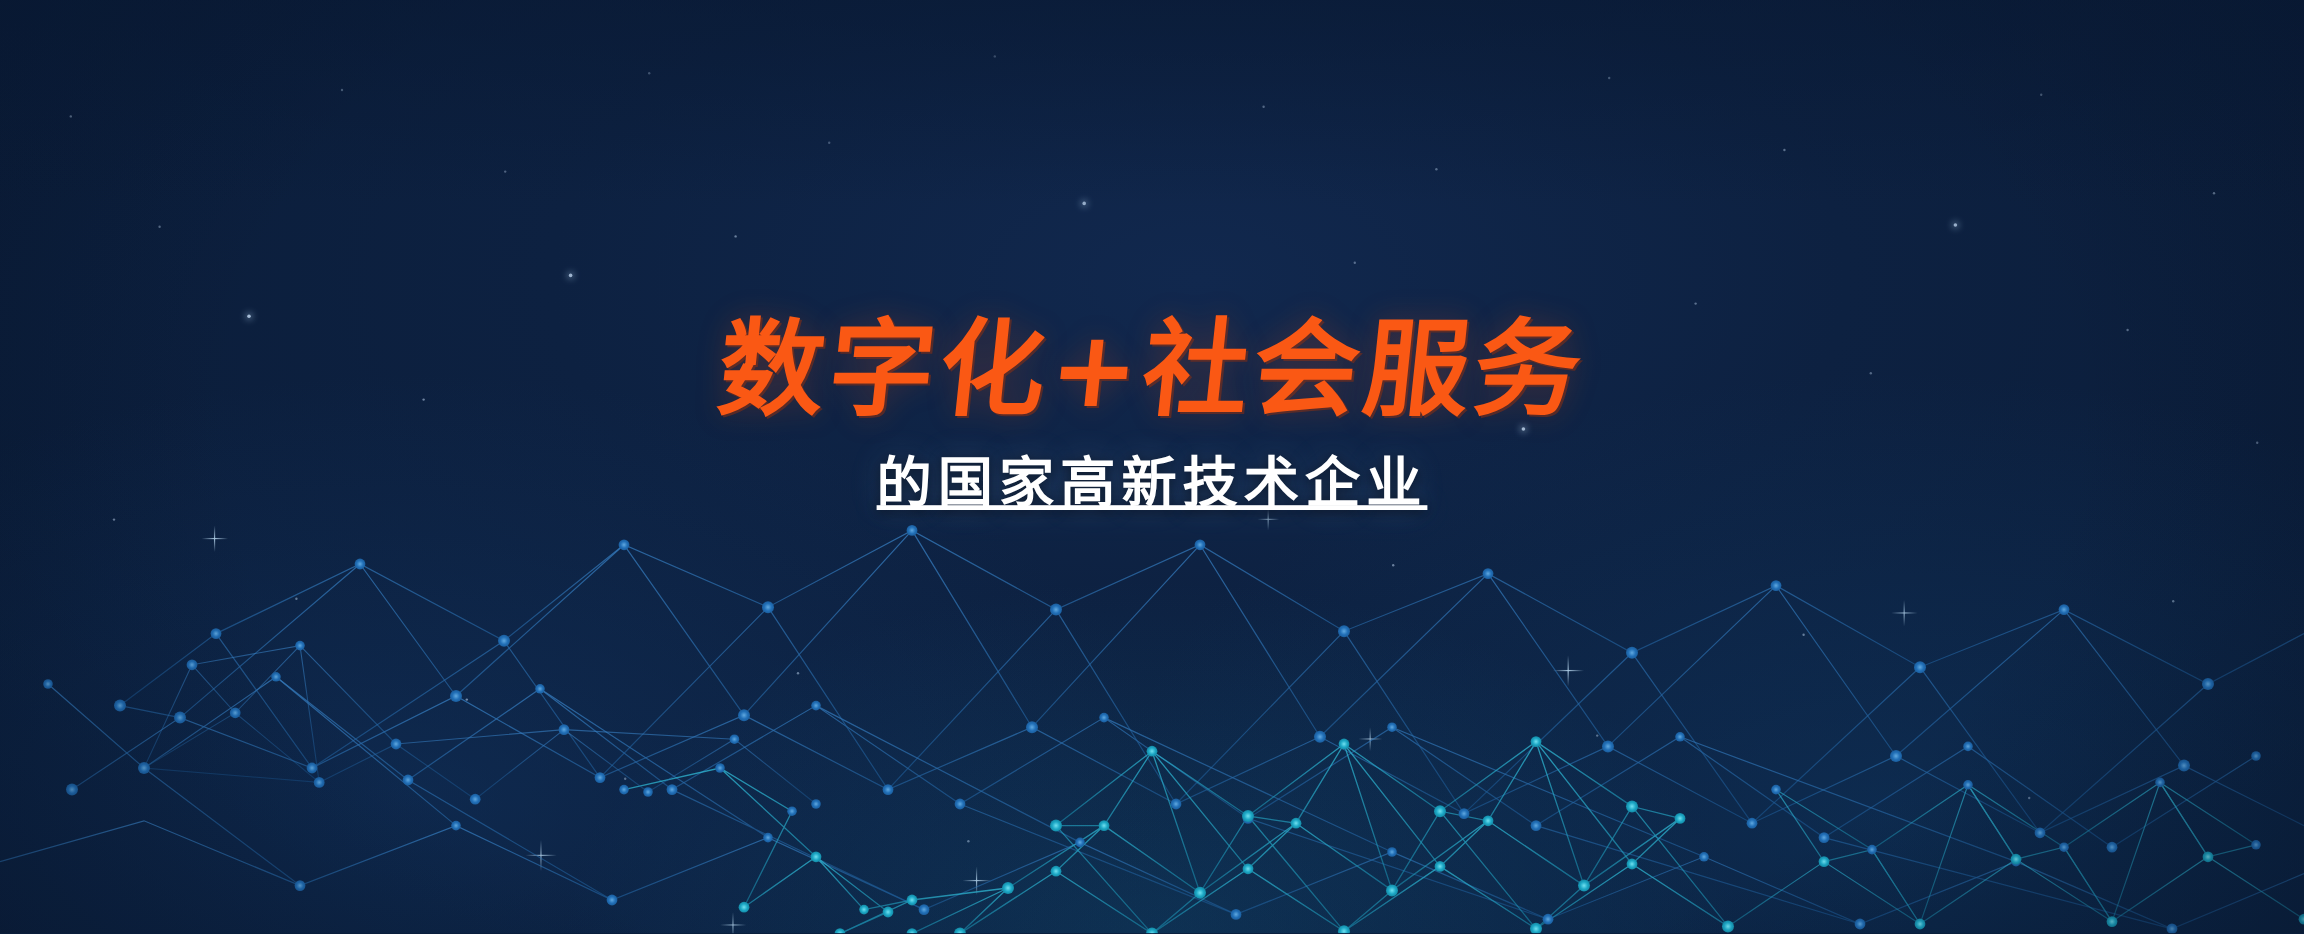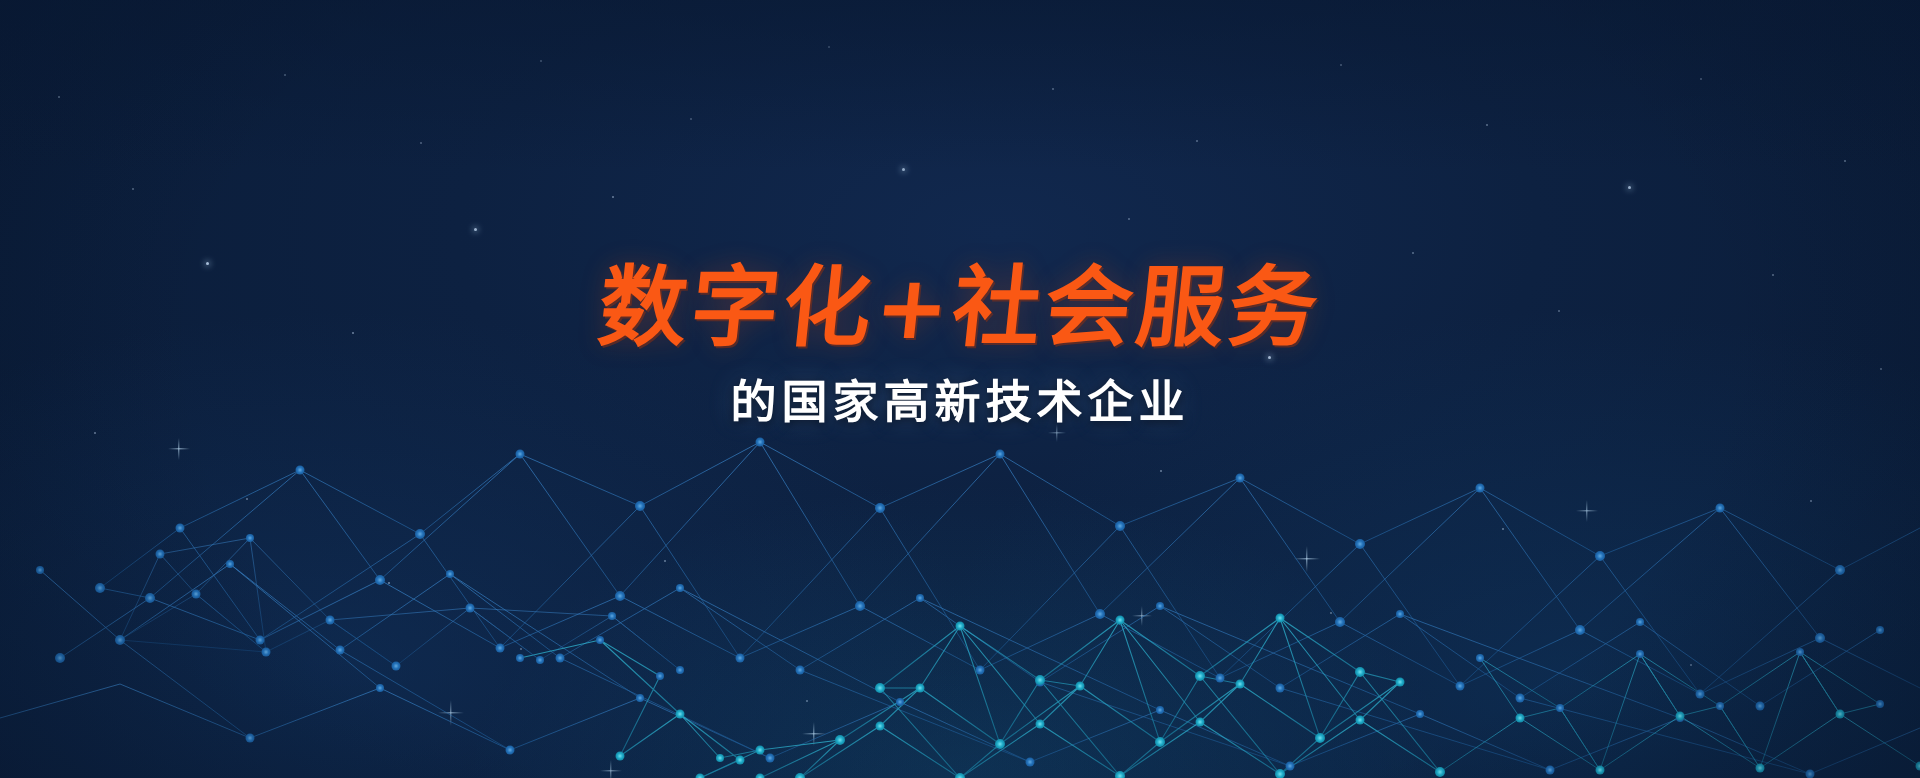--- a/index.html
+++ b/index.html
@@ -102,20 +102,21 @@
     font-family: "DejaVu Serif", "Liberation Serif", serif;
     font-weight: 700;
     font-size: 46px;
     line-height: 1.15;
     letter-spacing: 5px;
     color: #ffffff;
     text-shadow:
       0 2px 10px rgba(0,0,0,0.55),
       0 0 26px rgba(150,200,255,0.22);
     white-space: nowrap;
+    text-decoration: underline;
   }
 </style>
 </head>
 <body>
 
 <div class="banner">
 
   <div class="bg-depth"></div>
 
   <div class="starfield">

